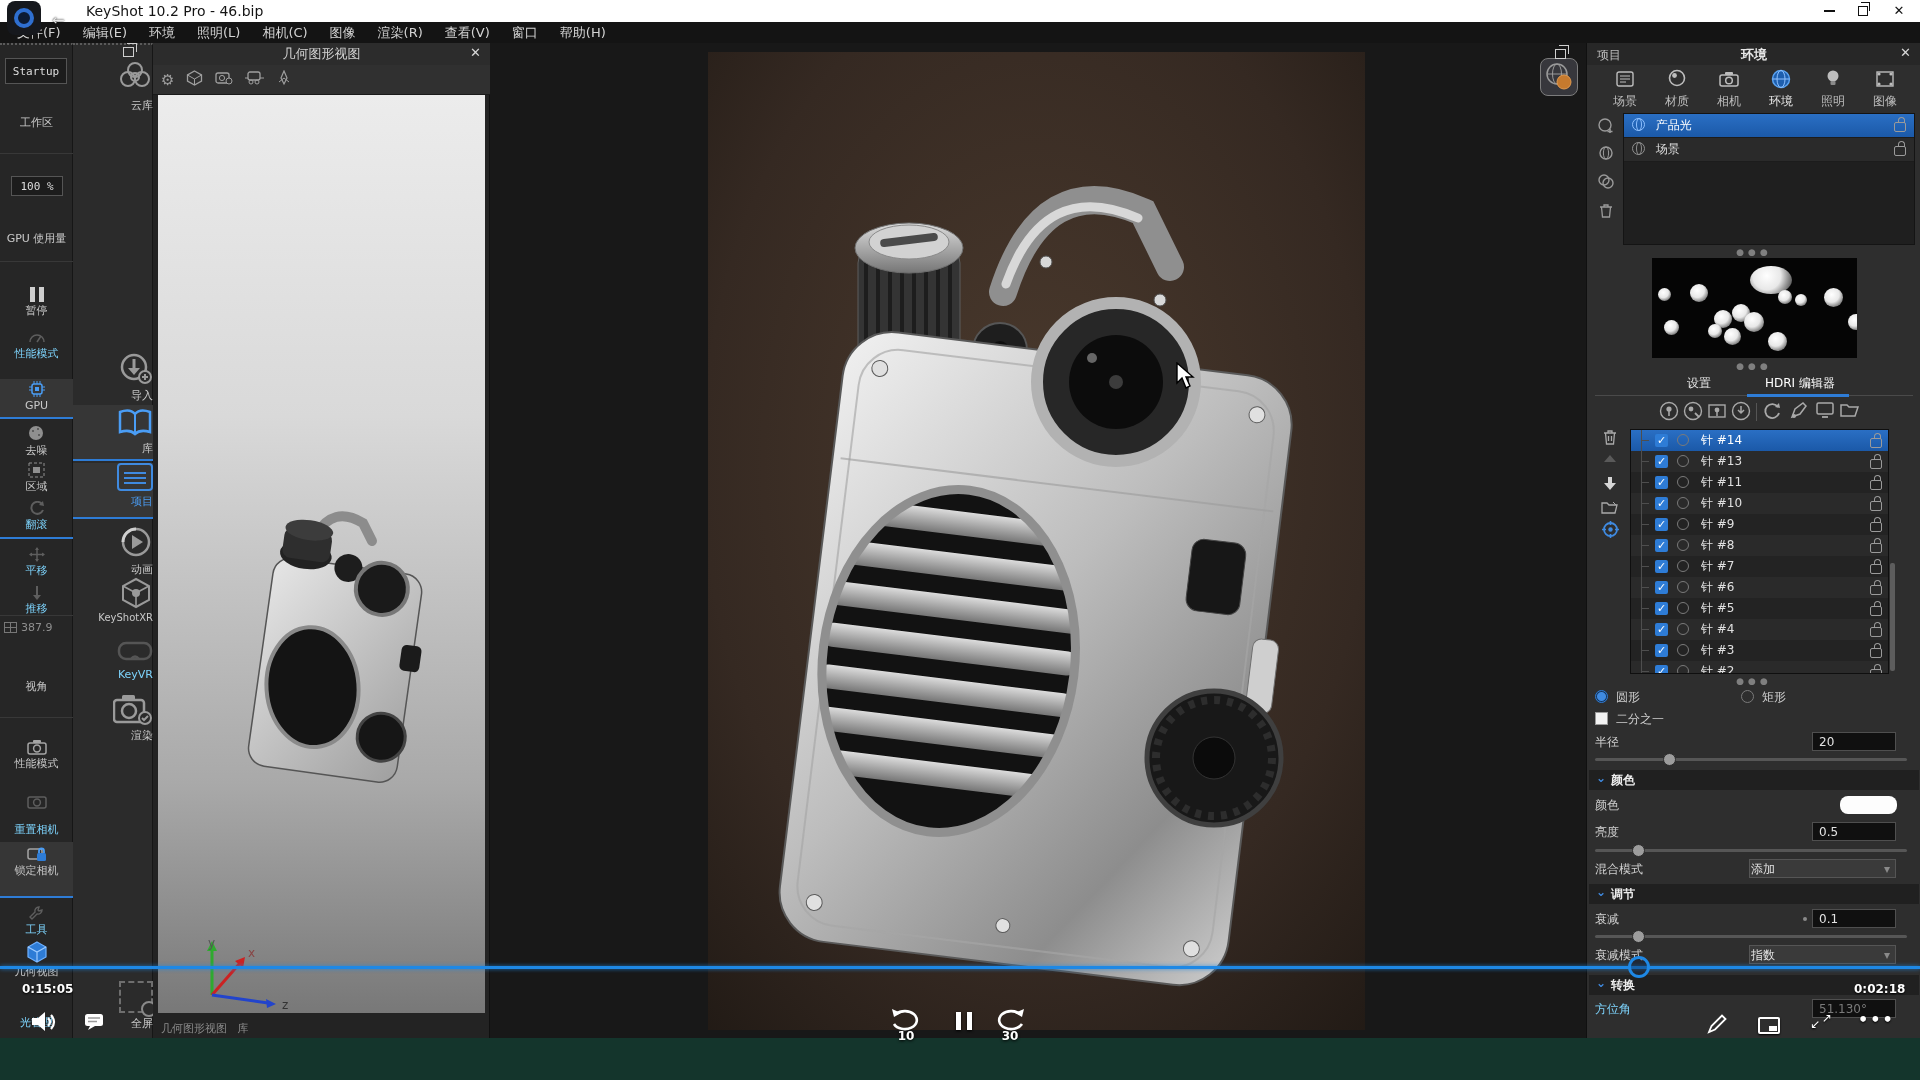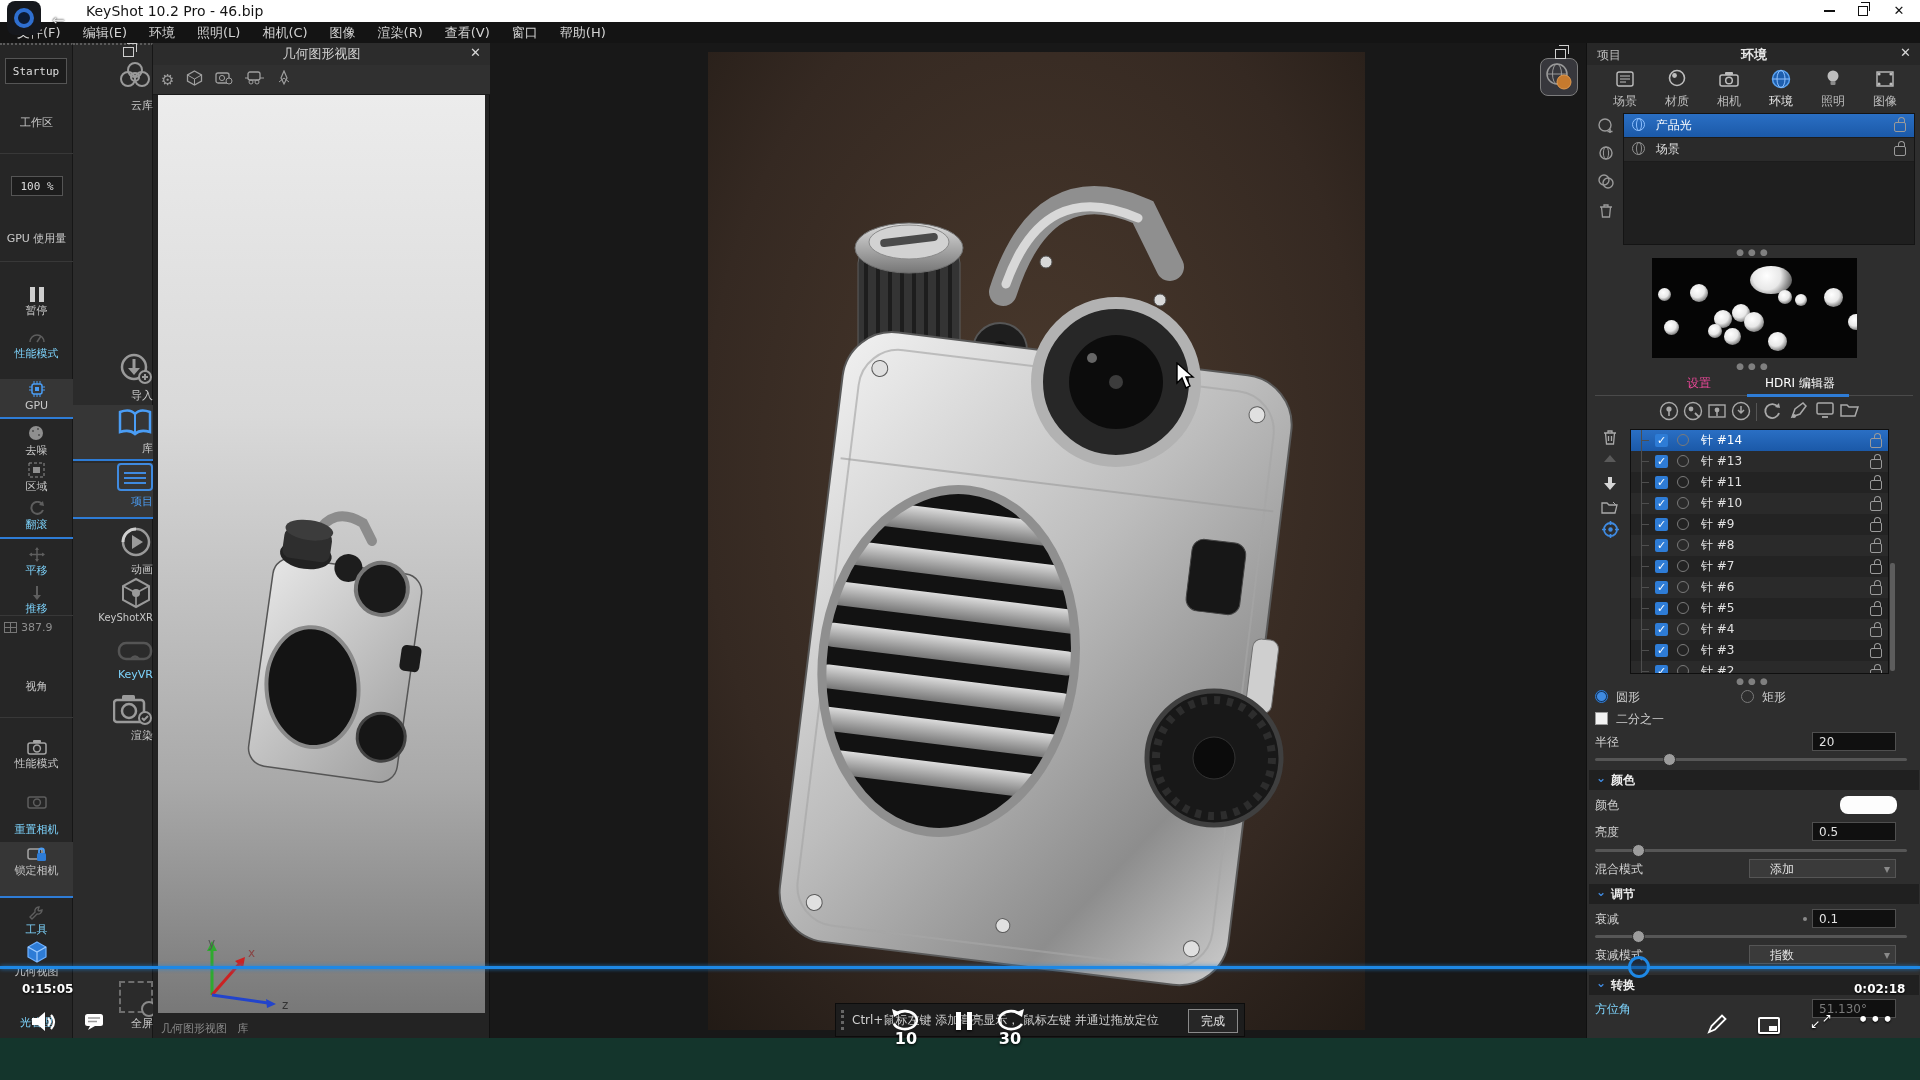--- a/index.html
+++ b/index.html
@@ -79,21 +79,21 @@
   .env-row{position:relative;height:23px;line-height:23px;padding-left:8px;color:#ddd;font-size:12px;background:#2a2a2a;border-bottom:1px solid #1c1c1c;}
   .env-row.sel{background:linear-gradient(#2a6fc4,#1b59a8);color:#fff;}
   .globe{display:inline-block;width:13px;height:13px;border:1.5px solid #8f8f8f;border-radius:50%;box-sizing:border-box;vertical-align:-2px;margin-right:7px;position:relative;}
   .globe::after{content:"";position:absolute;left:3px;top:-1px;width:4px;height:11px;border:1px solid #8f8f8f;border-radius:50%;}
   .globe.b{border-color:#8fc1ff;}.globe.b::after{border-color:#8fc1ff;}
   .lock{position:absolute;right:8px;top:8px;width:10px;height:8px;border:1.2px solid #9a9a9a;border-radius:2px;}
   .lock::before{content:"";position:absolute;left:3px;top:-6px;width:5px;height:5px;border:1.2px solid #9a9a9a;border-bottom:none;border-radius:4px 4px 0 0;}
   .dots3{position:absolute;width:334px;text-align:center;color:#7f7f7f;letter-spacing:4px;font-size:9px;}
   .hdri{position:absolute;left:65px;top:215px;width:205px;height:100px;background:#050505;overflow:hidden;}
   .blob{position:absolute;border-radius:50%;background:radial-gradient(circle at 40% 35%,#ffffff 0%,#e8e8e8 45%,#6a6a6a 80%,#222 100%);}
-  .etab{position:absolute;top:332px;font-size:12px;color:#ec4899;}
+  .etab{position:absolute;top:332px;font-size:12px;color:#e5e5e5;}
   .etab.act{color:#fff;}
   .etab-line{position:absolute;left:8px;top:352px;width:318px;height:1px;background:#4a4a4a;}
   .etab-blue{position:absolute;left:160px;top:351px;width:102px;height:3px;background:#2e7cd6;}
   .htool{position:absolute;top:358px;color:#a9a9a9;font-size:15px;}
   .pin-strip{position:absolute;left:12px;width:22px;height:22px;text-align:center;line-height:22px;color:#a9a9a9;font-size:15px;}
   .pin-well{position:absolute;left:43px;top:386px;width:259px;height:245px;background:#232323;border:1px solid #0f0f0f;overflow:hidden;box-sizing:border-box;}
   .pin-row{position:absolute;left:0;width:259px;height:21px;line-height:21px;font-size:12px;color:#e0e0e0;background:#232323;}
   .pin-row.alt{background:#2a2a2a;}
   .pin-row.sel{background:linear-gradient(#2a6fc4,#1b59a8);color:#fff;}
   .tree{position:absolute;left:10px;top:0;width:10px;height:100%;border-left:1px solid #4e4e4e;}
@@ -103,39 +103,39 @@
   .rb{position:absolute;left:46px;top:4px;width:12px;height:12px;border:1.5px solid #7a7a7a;border-radius:50%;box-sizing:border-box;background:transparent;}
   .pin-label{position:absolute;left:70px;}
   .scrollbar{position:absolute;left:303px;top:520px;width:5px;height:108px;background:#5d5d5d;border-radius:2px;}
 
   
   .prow{position:absolute;left:8px;width:318px;height:20px;line-height:20px;font-size:12px;color:#cfcfcf;}
   .radio{display:inline-block;width:13px;height:13px;border-radius:50%;border:1.5px solid #7a7a7a;box-sizing:border-box;vertical-align:-2px;margin-right:8px;}
   .radio.on{border-color:#2e7cd6;background:radial-gradient(circle,#3f8ae0 0 4px,#15365e 5px);}
   .chk{display:inline-block;width:13px;height:13px;background:#f2f2f2;border:1px solid #999;box-sizing:border-box;vertical-align:-2px;margin-right:8px;}
   .pinput{position:absolute;left:217px;top:0;width:84px;height:19px;background:#101010;border:1px solid #4f4f4f;color:#e2e2e2;line-height:19px;padding-left:6px;box-sizing:border-box;}
-  .pdrop{position:absolute;left:154px;top:0;width:147px;height:19px;background:#3a3a3a;border:1px solid #555;color:#e2e2e2;line-height:19px;padding-left:20px;box-sizing:border-box;}
+  .pdrop{position:absolute;left:154px;top:0;width:147px;height:19px;background:#3a3a3a;border:1px solid #555;color:#e2e2e2;line-height:19px;padding-left:1px;box-sizing:border-box;}
   .pdrop::after{content:"▾";position:absolute;right:5px;color:#8a8a8a;}
   .slider{position:absolute;left:8px;width:312px;height:3px;background:#565656;border-radius:2px;}
   .thumb{position:absolute;top:-5px;width:13px;height:13px;border-radius:50%;background:#9c9c9c;border:1px solid #2b2b2b;box-sizing:border-box;}
   .sect{position:absolute;left:2px;width:330px;height:20px;background:#202020;line-height:20px;font-weight:bold;color:#ececec;font-size:12px;padding-left:22px;box-sizing:border-box;}
   .sect::before{content:"⌄";position:absolute;left:7px;top:-2px;color:#3f8ae0;font-weight:bold;}
   .swatch{position:absolute;left:245px;top:1px;width:57px;height:18px;background:#fdfdfd;border-radius:8px;}
 
   
   .progress{left:0;top:966px;width:1920px;height:3px;background:#1e88e5;z-index:30;box-shadow:0 0 4px rgba(30,136,229,.8);}
   .pthumb{left:1628px;top:956px;width:22px;height:22px;border-radius:50%;border:3px solid #1e88e5;box-sizing:border-box;background:rgba(10,30,60,.35);z-index:31;}
   .teal{left:0;top:1038px;width:1920px;height:42px;background:#14352c;z-index:25;}
   .ovl{z-index:32;color:#fff;text-shadow:0 1px 2px #000;}
   .hintbar{left:835px;top:1003px;width:410px;height:34px;background:#1d1d1d;border:1px solid #0c0c0c;z-index:28;box-sizing:border-box;}
   .hintbar::before{content:"";position:absolute;left:5px;top:6px;bottom:6px;border-left:3px dotted #666;}
   .hint-text{position:absolute;left:16px;top:8px;font-size:12px;color:#cfcfcf;white-space:nowrap;}
   .done-btn{position:absolute;right:6px;top:5px;width:48px;height:22px;border:1px solid #8a8a8a;color:#e4e4e4;text-align:center;line-height:22px;font-size:12px;background:#262626;}
   .transport{z-index:33;text-align:center;color:#fff;}
-  .transport .num{display:block;font-size:16px;font-weight:bold;text-shadow:0 1px 3px #000;margin-top:-6px;}
+  .transport .num{display:block;font-size:12px;font-weight:bold;text-shadow:0 1px 3px #000;margin-top:-6px;}
   .pausebtn i{display:inline-block;width:5px;height:18px;background:#fff;margin:0 3px;box-shadow:0 1px 3px #000;}
   .br-ic{z-index:33;color:#fff;font-size:16px;text-shadow:0 1px 2px #000;}
   .pip{width:18px;height:13px;border:2px solid #fff;border-radius:2px;position:relative;box-shadow:0 1px 2px #000;}
   .pip::after{content:"";position:absolute;right:1px;bottom:1px;width:8px;height:5px;background:#fff;}
   .shrink{width:18px;height:16px;position:relative;}
   .shrink::before{content:"↙";position:absolute;left:-2px;top:2px;font-size:12px;}
   .shrink::after{content:"↗";position:absolute;right:-2px;top:-4px;font-size:12px;}
 </style>
 </head>
 <body>
@@ -831,24 +831,20 @@
       </svg>
   </div>
   <div class="abs ovl" style="left:84px;top:1013px">
     <svg width="20" height="18">
         <rect x="1" y="1" width="18" height="12" rx="2.5" fill="#fff"></rect>
         <path d="M4 17l2-4h5z" fill="#fff"></path>
         <path d="M4 5h12M4 8.5h9" stroke="#9a9a9a" stroke-width="1.4"></path>
       </svg>
   </div>
 
-  <div class="abs hintbar">
-    <span class="hint-text">Ctrl+鼠标左键 添加高亮显示， 鼠标左键 并通过拖放定位</span>
-    <span class="done-btn">完成</span>
-  </div>
 
   <div class="abs transport" style="left:888px;top:1008px">
     <svg width="36" height="24">
         <path d="M8 6 A12 9 0 1 1 6 16" fill="none" stroke="#fff" stroke-width="2.6"></path>
         <path d="M4 1l2 8 7-4z" fill="#fff"></path>
       </svg>
     <span class="num">10</span>
   </div>
   <div class="abs transport pausebtn" style="left:953px;top:1012px"><i></i><i></i></div>
   <div class="abs transport" style="left:992px;top:1008px">

